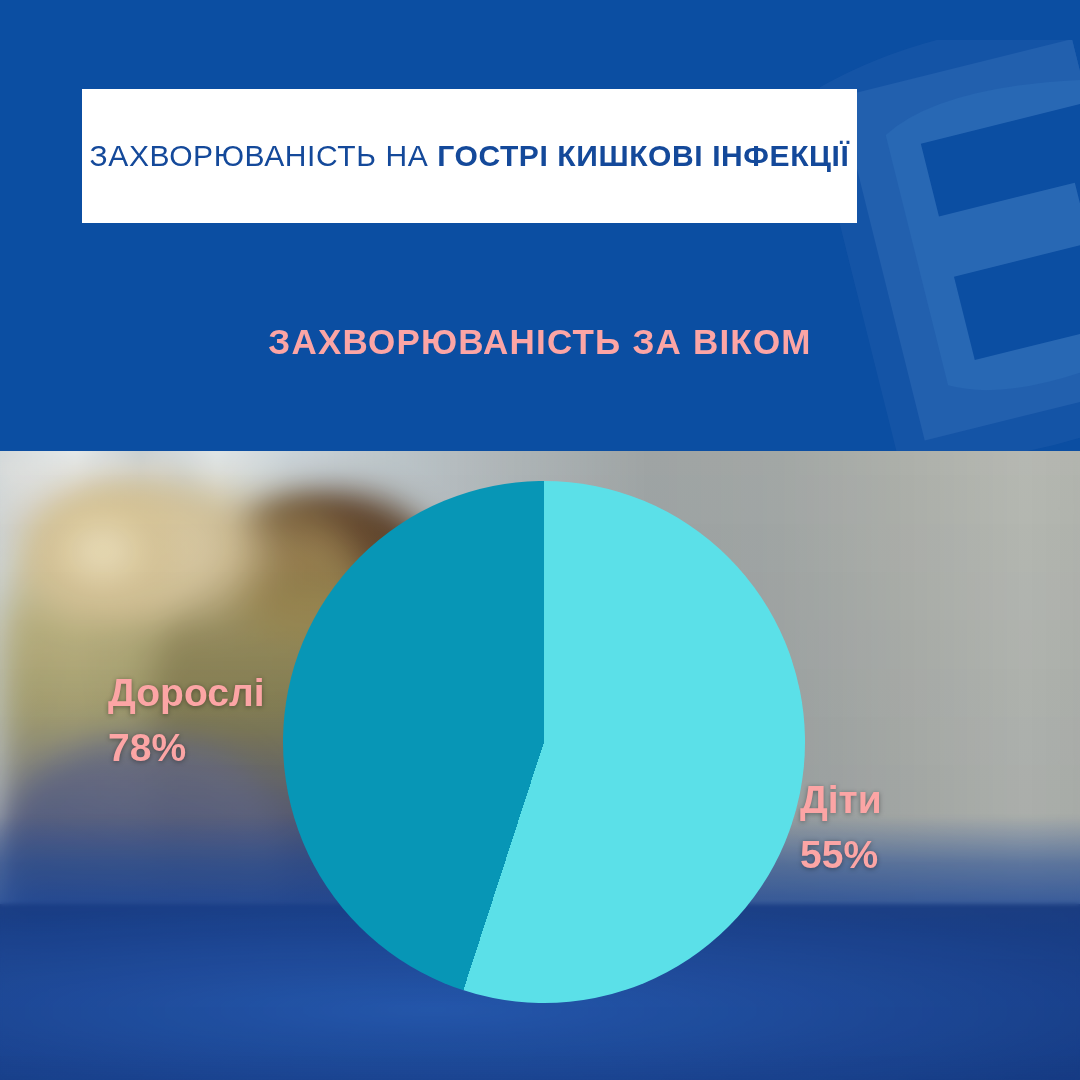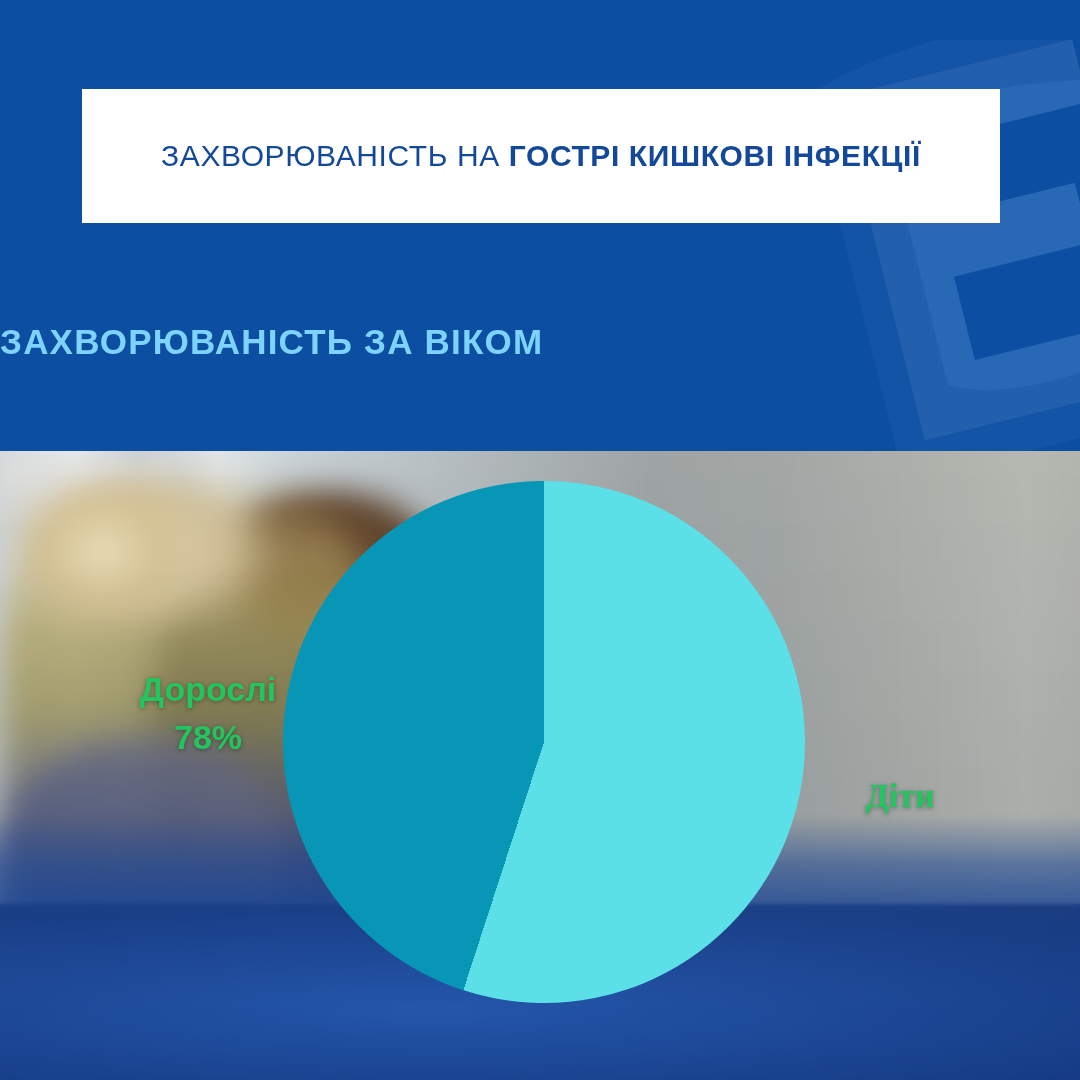--- a/index.html
+++ b/index.html
@@ -35,21 +35,21 @@
     height: 420px;
     opacity: 1;
     pointer-events: none;
   }
 
   
   .title-card {
     position: absolute;
     left: 82px;
     top: 89px;
-    width: 918px;
+    width: 775px;
     height: 134px;
     background: #ffffff;
     display: flex;
     flex-direction: row;
     align-items: center;
     justify-content: center;
     z-index: 4;
   }
   .title-line {
     color: #14499A;
@@ -62,22 +62,22 @@
   .title-line-1 { font-weight: 400; }
   .title-line-1 .strong { font-weight: 700; }
   .title-line-2 { font-weight: 400; }
 
   
   .section-title {
     position: absolute;
     left: 0;
     top: 322px;
     width: 1080px;
-    text-align: left;
-    color: #7dd3fc;
+    text-align: center;
+    color: #fca5a5;
     font-size: 35px;
     font-weight: 700;
     letter-spacing: 1.2px;
     z-index: 4;
   }
 
   
   .photo {
     position: absolute;
     left: 0;
@@ -187,30 +187,30 @@
     width: 522px;
     height: 522px;
     border-radius: 50%;
     z-index: 5;
   }
 
   
   .pie-label {
     position: absolute;
     z-index: 6;
-    color: #22c55e;
+    color: #fca5a5;
     font-weight: 700;
-    font-size: 34px;
+    font-size: 39px;
     line-height: 1.42;
-    text-align: center;
+    text-align: left;
     text-shadow: 0 1px 5px rgba(0,0,0,0.38);
     white-space: nowrap;
   }
   .label-adults { left: 108px; top: 665px; width: 200px; }
-  .label-kids   { left: 800px; top: 772px; width: 200px; font-family: Liberation Serif, serif; }
+  .label-kids   { left: 800px; top: 772px; width: 200px; }
   .pie-label .pct { display: block; }
 </style>
 </head>
 <body>
 
 <div id="canvas">
 
   <div class="top-band">
 
     <svg class="watermark" viewBox="0 0 300 420" aria-hidden="true">
@@ -243,15 +243,16 @@
 
   <div class="pie" id="pie-chart" style="background: conic-gradient(rgb(91, 224, 232) 0deg, rgb(91, 224, 232) 198deg, rgb(7, 150, 182) 198deg, rgb(7, 150, 182) 360deg);"></div>
 
   <div class="pie-label label-adults">
     <span>Дорослі</span>
     <span class="pct">78%</span>
   </div>
 
   <div class="pie-label label-kids">
     <span>Діти</span>
+    <span class="pct">55%</span>
   </div>
 
 </div>
 
 </body></html>

